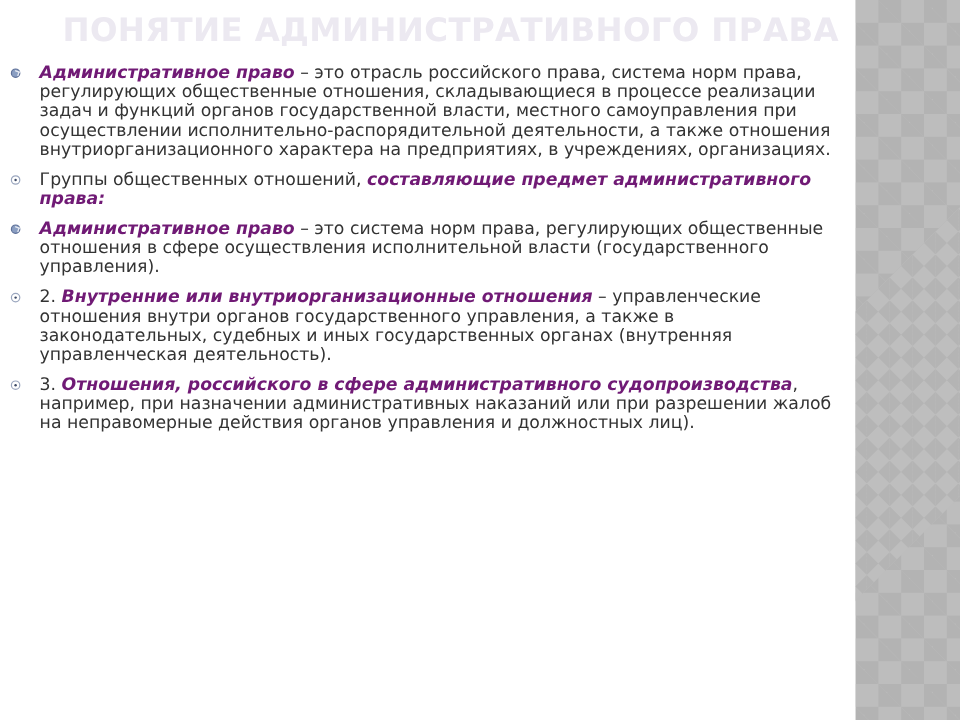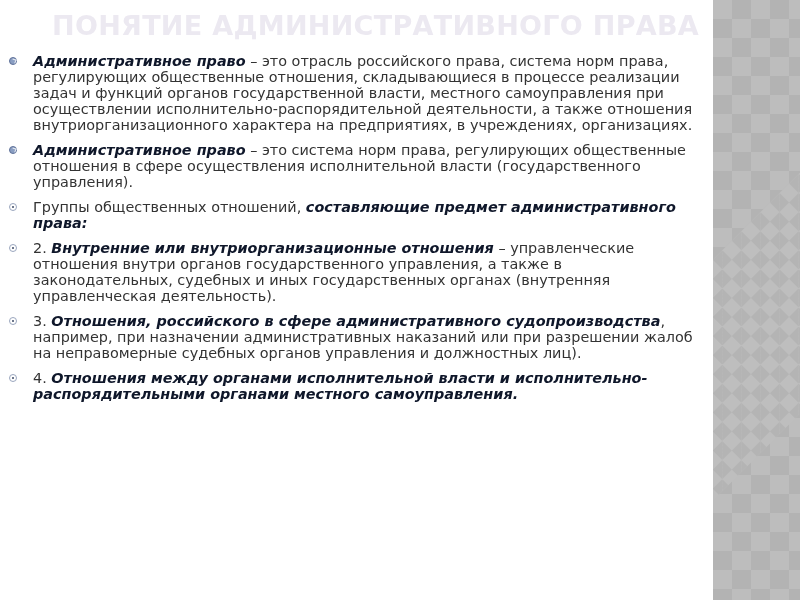--- a/index.html
+++ b/index.html
@@ -111,62 +111,58 @@
       left: 2px;
       top: 2px;
       width: 2px;
       height: 2px;
       border-radius: 50%;
       background: #3d4a66;
     }
     .em {
       font-style: italic;
       font-weight: bold;
-      color: #0f172a;
+      color: #701a75;
     }
   </style>
 </head>
 <body>
 
 <div class="slide">
 
   <div class="title">ПОНЯТИЕ АДМИНИСТРАТИВНОГО ПРАВА</div>
 
   <div class="content">
 
     <div class="item">
       <span class="bullet style-a"></span>
       <span></span><span class="em">Административное право</span><span> – это отрасль российского права, система норм права, регулирующих общественные отношения, складывающиеся в процессе реализации задач и функций органов государственной власти, местного самоуправления при осуществлении исполнительно-распорядительной деятельности, а также отношения внутриорганизационного характера на предприятиях, в учреждениях, организациях.</span>
     </div>
 
     <div class="item">
-      <span class="bullet style-a"></span>
-      <span></span><span class="em">Административное право</span><span> – это система норм права, регулирующих общественные отношения в сфере осуществления исполнительной власти (государственного управления).</span>
+      <span class="bullet style-b"></span>
+      <span>Группы общественных отношений, </span><span class="em">составляющие предмет административного права:</span><span></span>
     </div>
 
     <div class="item">
-      <span class="bullet style-b"></span>
-      <span>Группы общественных отношений, </span><span class="em">составляющие предмет административного права:</span><span></span>
+      <span class="bullet style-a"></span>
+      <span></span><span class="em">Административное право</span><span> – это система норм права, регулирующих общественные отношения в сфере осуществления исполнительной власти (государственного управления).</span>
     </div>
 
 
     <div class="item">
       <span class="bullet style-b"></span>
       <span>2. </span><span class="em">Внутренние или внутриорганизационные отношения</span><span> – управленческие отношения внутри органов государственного управления, а также в законодательных, судебных и иных государственных органах (внутренняя управленческая деятельность).</span>
     </div>
 
     <div class="item">
       <span class="bullet style-b"></span>
-      <span>3. </span><span class="em">Отношения, российского в сфере административного судопроизводства</span><span>, например, при назначении административных наказаний или при разрешении жалоб на неправомерные судебных органов управления и должностных лиц).</span>
+      <span>3. </span><span class="em">Отношения, российского в сфере административного судопроизводства</span><span>, например, при назначении административных наказаний или при разрешении жалоб на неправомерные действия органов управления и должностных лиц).</span>
     </div>
 
-    <div class="item">
-      <span class="bullet style-b"></span>
-      <span>4. </span><span class="em">Отношения между органами исполнительной власти и исполнительно-распорядительными органами местного самоуправления.</span><span></span>
-    </div>
 
   </div>
 
   <div class="side-panel">
     <div class="side-panel-inner"></div>
   </div>
 
 </div>
 
 </body></html>

